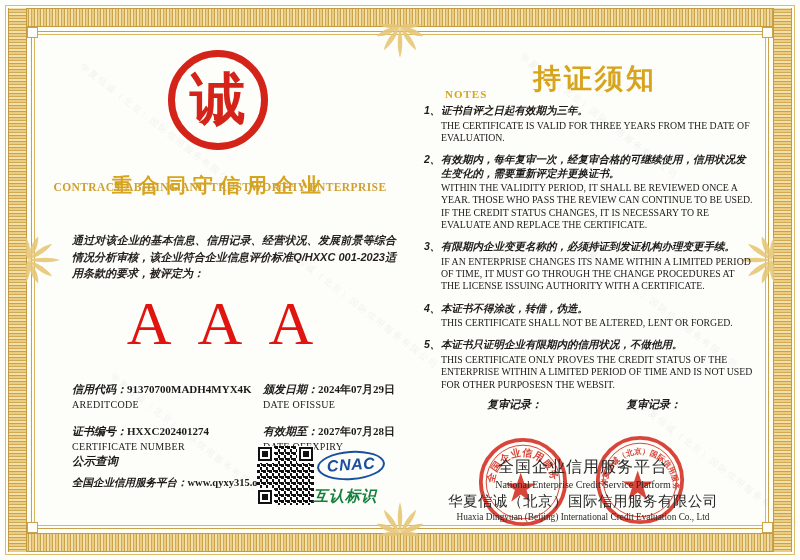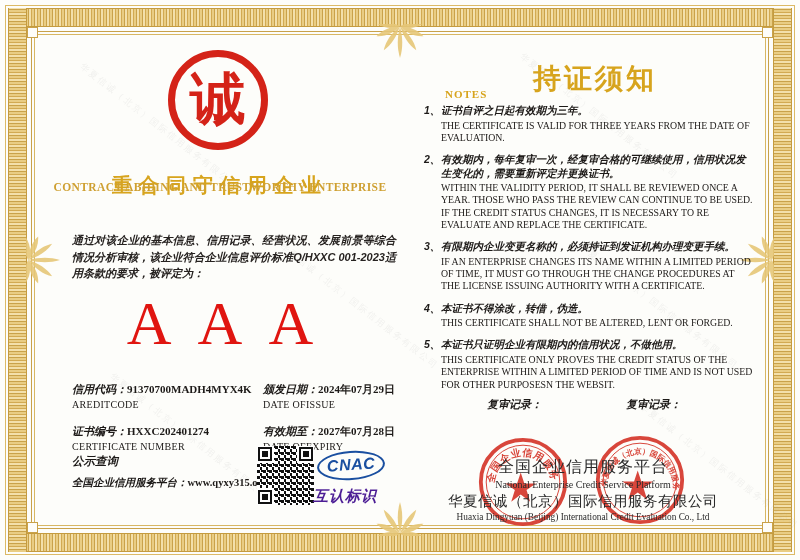--- a/index.html
+++ b/index.html
@@ -51,21 +51,21 @@
 
   .query-title{position:absolute;left:72px;top:454px;font-size:11.5px;font-weight:bold;font-style:italic;color:#1d1a18;}
   .query-line{position:absolute;left:72px;top:476px;font-size:10.5px;font-weight:bold;font-style:italic;color:#1d1a18;white-space:nowrap;}
   .query-line .url{font-family:"Liberation Serif",serif;font-style:normal;}
 
   .qr{position:absolute;left:257px;top:446px;width:57px;height:59px;}
   .cnac{position:absolute;left:317px;top:451px;width:64px;text-align:center;}
   .cnac .oval{display:inline-block;transform:rotate(-4deg);border:2px solid #1a4fa0;border-radius:50%;
     padding:3px 8px 4px 8px;color:#1a4fa0;font-weight:bold;font-style:italic;font-size:16px;letter-spacing:.5px;}
   .cnac-label{position:absolute;left:313px;top:487px;width:80px;font-size:15px;font-weight:bold;
-    font-style:italic;color:#4c1d95;letter-spacing:1px;white-space:nowrap;}
+    font-style:italic;color:#15803d;letter-spacing:1px;white-space:nowrap;}
 
   
   .notes-title{position:absolute;left:445px;top:60px;width:300px;text-align:center;color:#d7a41d;
     font-size:28px;font-weight:bold;letter-spacing:3px;}
   .notes-sub{position:absolute;left:445px;top:88px;width:300px;color:#d7a41d;
     font-size:11px;font-weight:bold;letter-spacing:1px;font-family:"Liberation Serif",serif;}
   .notes{position:absolute;left:424px;top:104px;width:330px;}
   .note{display:flex;margin-bottom:9px;}
   .note .num{width:17px;flex:0 0 17px;font-size:10.5px;font-weight:bold;font-style:italic;color:#1d1a18;}
   .note .body{flex:1;}

